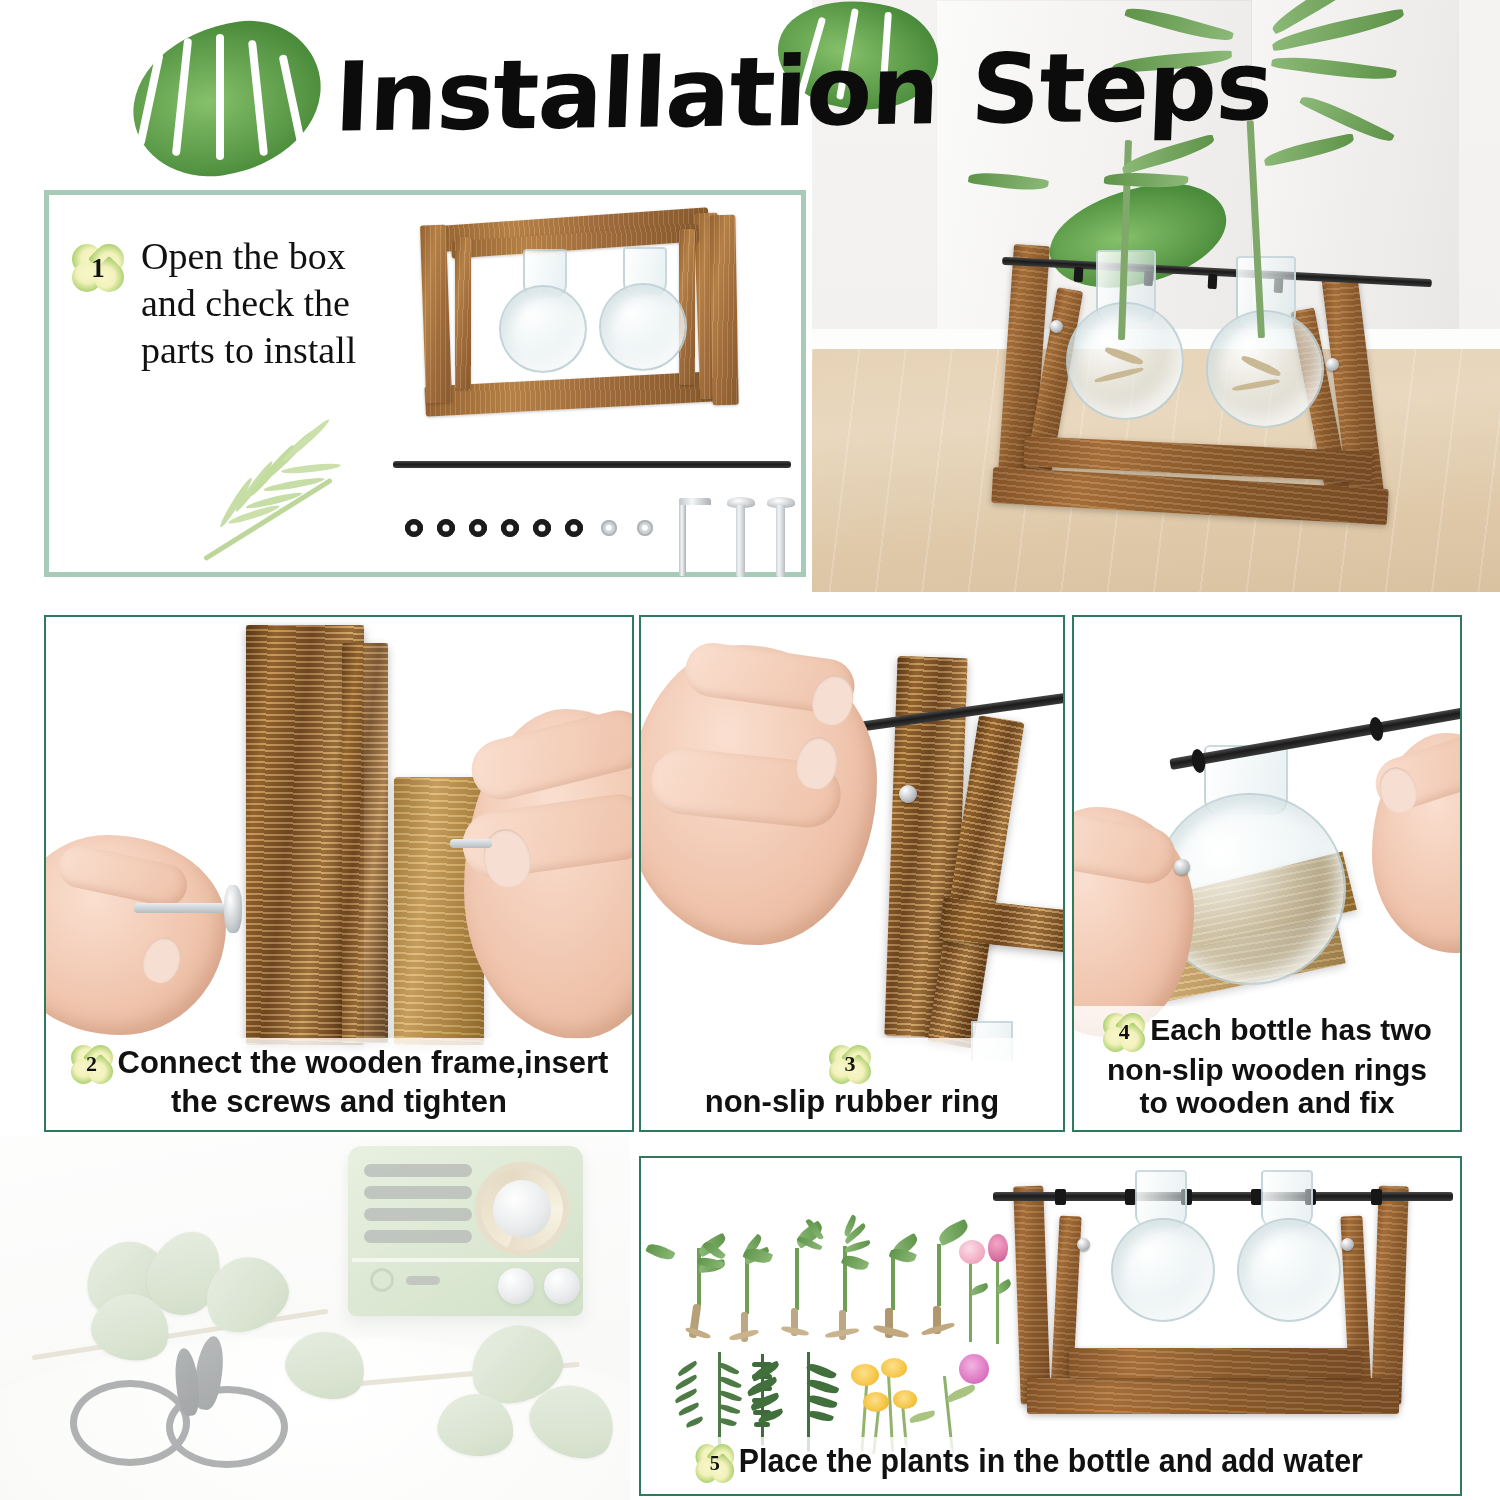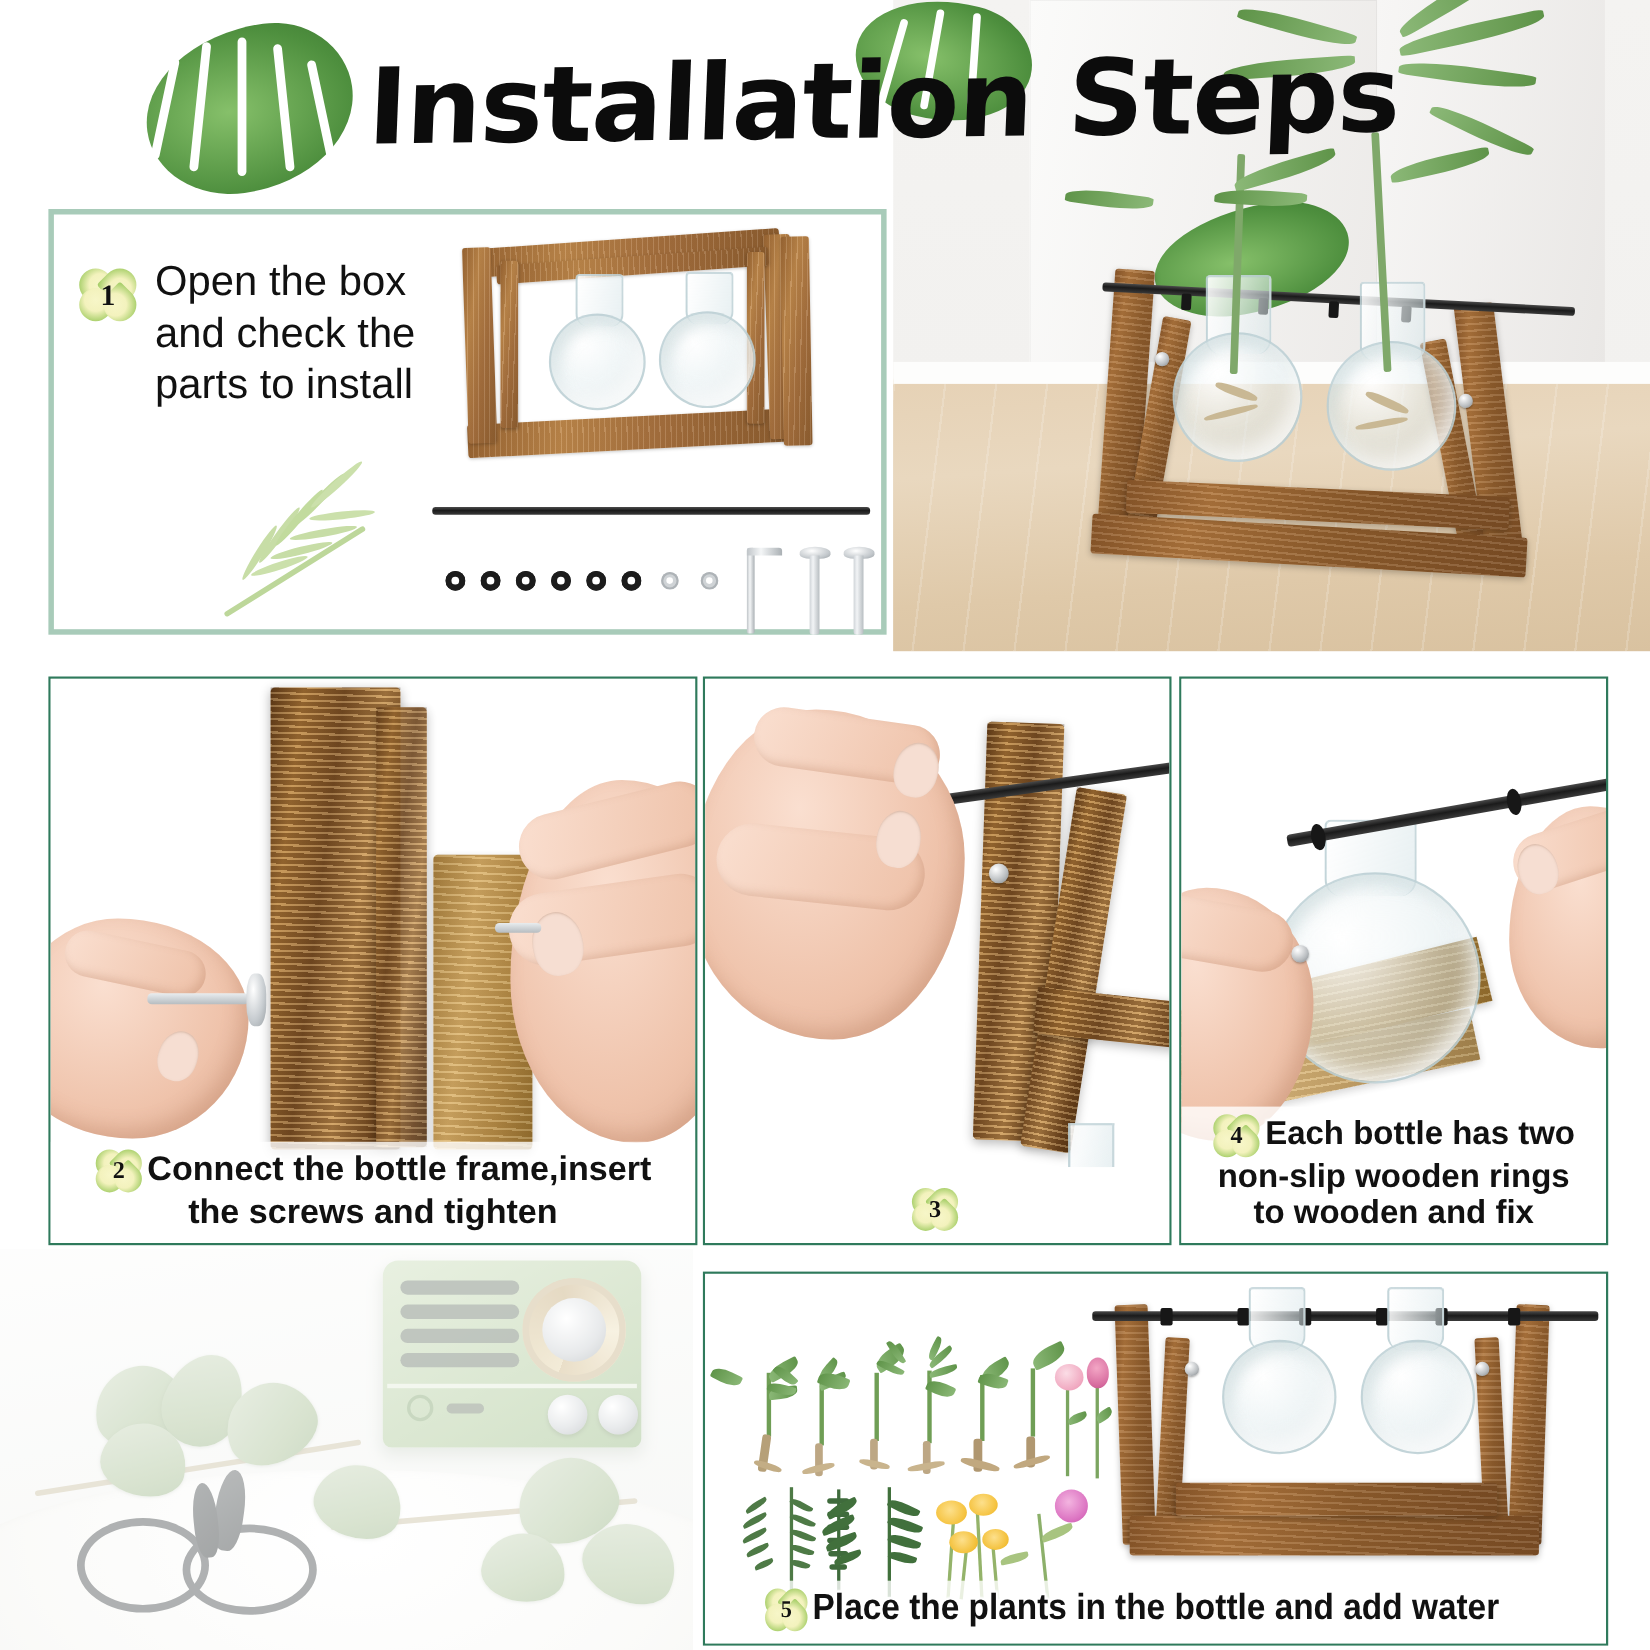--- a/index.html
+++ b/index.html
@@ -167,21 +167,21 @@
   }
   .badge-sm { width: 44px; height: 41px; }
   .badge-sm .petal { width: 25px; height: 25px; }
   .badge-sm .num { font-size: 22px; }
 
   
   .s1-badge { position:absolute; left: 22px; top: 48px; }
   .s1-text {
     position:absolute; left: 92px; top: 38px; width: 272px;
     font-size: 38px; line-height: 1.24; color:#111;
-    font-family:Liberation Sans, sans-serif;
+    font-family:Liberation Serif, serif;
   }
   .s1-fern { position:absolute; left: 140px; top: 218px; width: 170px; height: 130px; }
   .s1-frame { position:absolute; left: 362px; top: 12px; width: 352px; height: 228px; }
   .s1-parts { position:absolute; left: 340px; top: 248px; width: 410px; height: 128px; }
 
   
   .fbar {
     position:absolute;
     background: linear-gradient(100deg,#9a6634,#c08a4d 30%,#a87240 60%,#8d5e30);
     border-radius: 3px;
@@ -513,21 +513,21 @@
     </div>
 
     <div class="caption-band">
       <div class="caption-text cap-2">
         <span class="badge badge-sm">
           <span class="petal p1"></span>
           <span class="petal p2"></span>
           <span class="petal p3"></span>
           <span class="petal p4"></span>
           <span class="num">2</span>
-        </span><span>Connect the bottle frame,insert</span>
+        </span><span>Connect the wooden frame,insert</span>
       </div>
       <div class="caption-text cap-2">the screws and tighten</div>
     </div>
   </div>
 
   <div class="panel panel-step panel-3">
     <div class="photo-bg">
       <div class="burnt" style="left:250px;top:40px;width:70px;height:380px;border-radius:4px;transform:rotate(2deg);"></div>
       <div class="burnt" style="left:312px;top:100px;width:46px;height:330px;border-radius:4px;transform:rotate(9deg);"></div>
       <div class="burnt" style="left:300px;top:288px;width:150px;height:42px;border-radius:4px;transform:rotate(6deg);"></div>
@@ -548,20 +548,21 @@
     <div class="caption-band">
       <div class="caption-text cap-3">
         <span class="badge badge-sm">
           <span class="petal p1"></span>
           <span class="petal p2"></span>
           <span class="petal p3"></span>
           <span class="petal p4"></span>
           <span class="num">3</span>
         </span>
       </div>
+      <div class="caption-text cap-3">non-slip rubber ring</div>
     </div>
   </div>
 
   <div class="panel panel-step panel-4">
     <div class="photo-bg">
       <div class="light-wood" style="left:-20px;top:270px;width:300px;height:60px;transform:rotate(-14deg);"></div>
       <div class="light-wood" style="left:-30px;top:330px;width:300px;height:48px;transform:rotate(-12deg);opacity:.85;"></div>
 
       <div class="neck" style="left:130px;top:128px;width:84px;height:70px;border-radius:6px 6px 16px 16px;"></div>
       <div class="bulb" style="left:80px;top:176px;width:192px;height:192px;"></div>

